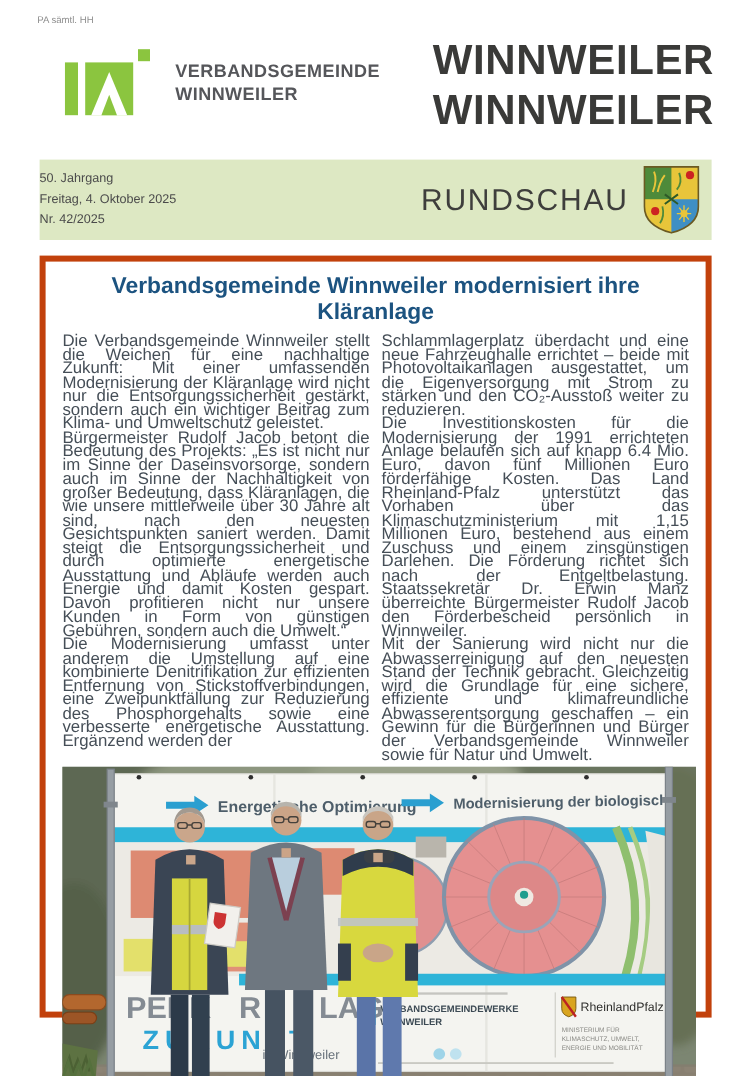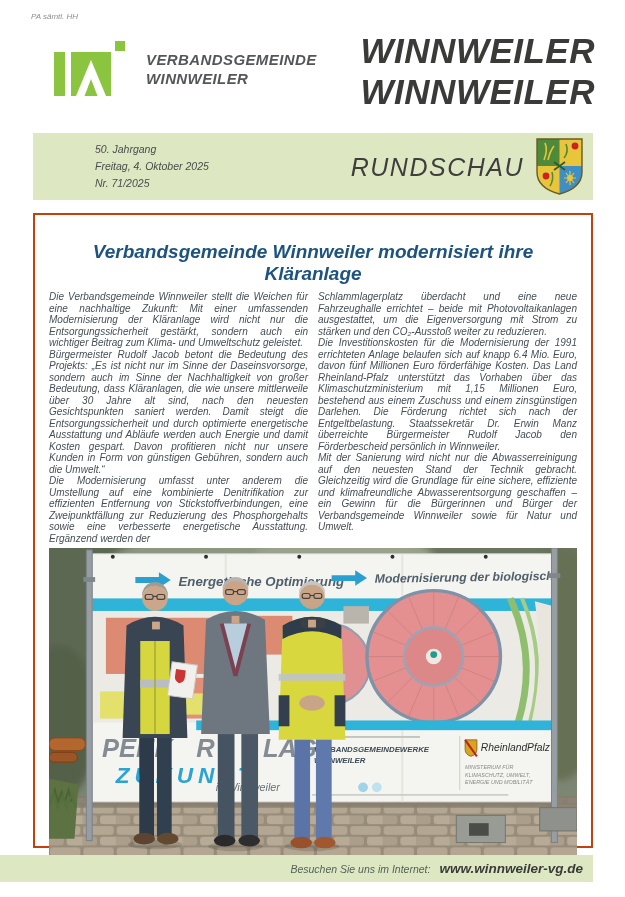--- a/index.html
+++ b/index.html
@@ -1,48 +1,48 @@
 <!DOCTYPE html>
 <html lang="de"><head>
 <meta charset="utf-8">
 <style>
   html,body{margin:0;padding:0;background:#fff;}
   .page{
     position:relative;width:625px;height:897px;background:#fff;overflow:hidden;
-    font-family:"Liberation Sans","DejaVu Sans",sans-serif;color:#3d454d;font-style:italic;
+    font-family:"Liberation Sans","DejaVu Sans",sans-serif;color:#3d454d;
   }
   
   .pa-note{position:absolute;left:31px;top:12px;font-size:8px;color:#8e8e8e;}
   
   .logo-wrap{position:absolute;left:30px;top:40px;display:flex;align-items:center;gap:12px;padding-left:24px;}
   .logo-text{font-weight:bold;color:#55565a;font-size:15px;line-height:19px;letter-spacing:.4px;}
   .mast-title{
     position:absolute;right:30px;top:30px;text-align:right;
     font-weight:bold;font-size:35px;line-height:41px;color:#3a3a38;letter-spacing:.5px;
   }
   
   .issue-band{
     position:absolute;left:33px;top:133px;width:560px;height:67px;background:#dde8c3;
     display:flex;align-items:center;
   }
-  .issue-meta{margin-left:62px;font-size:10.5px;line-height:17px;color:#4b4b4b;}
+  .issue-meta{font-size:10.5px;line-height:17px;color:#4b4b4b;}
   .gazette{margin-left:auto;text-align:right;color:#3e3e3c;}
   .gazette-title{font-size:25px;font-weight:400;letter-spacing:1.5px;line-height:26px;}
   .gazette-sub{font-size:12.5px;line-height:15px;}
   .coat{margin:0 10px 0 12px;}
   
   .article-box{
     position:absolute;left:33px;top:213px;width:560px;height:635px;box-sizing:border-box;
-    border:2px solid #c2410c;background:#fff;padding:24px 14px;
+    border:5px solid #c2410c;background:#fff;padding:8px 14px;
   }
   .headline{
     margin:2px 0 6px 0;text-align:center;font-size:19px;font-weight:bold;color:#1c5380;
   }
   .columns{display:flex;gap:10px;}
-  .col{width:259px;font-size:10px;line-height:11.5px;text-align:justify;color:#454e57;}
+  .col{width:259px;font-size:14px;line-height:11.5px;text-align:justify;color:#454e57;}
   .col p{margin:0;}
   .photo-frame{margin-top:4px;line-height:0;}
   .caption{margin-top:4px;font-size:9.5px;color:#4a4a4a;line-height:12px;}
   
   .footer-band{
     position:absolute;left:0;top:855px;width:593px;height:27px;background:#dde8c3;
     display:flex;align-items:center;justify-content:flex-end;padding-right:10px;box-sizing:border-box;
   }
   .footer-prompt{font-size:10.5px;color:#56605a;}
   .footer-url{font-size:13.5px;font-weight:bold;color:#3a3a38;margin-left:9px;text-decoration:none;}
@@ -72,21 +72,21 @@
 
   <div class="mast-title">
     <div>WINNWEILER</div>
     <div>WINNWEILER</div>
   </div>
 
   <div class="issue-band">
     <div class="issue-meta">
       <div>50. Jahrgang</div>
       <div>Freitag, 4. Oktober 2025</div>
-      <div>Nr. 71/2025</div>
+      <div>Nr. 42/2025</div>
     </div>
     <div class="gazette">
       <div class="gazette-title">RUNDSCHAU</div>
     </div>
     <svg class="coat" width="47" height="57" viewBox="0 0 47 57" aria-hidden="true">
       <path d="M1,1 H46 V34 Q46,50 23.5,56 Q1,50 1,34 Z" fill="#e8c53a"></path>
       <rect x="1" y="1" width="22.5" height="27" fill="#4e8a3a"></rect>
       <path d="M23.5,28 H46 V34 Q46,50 23.5,56 Z" fill="#3f8fc4"></path>
       <path d="M8,22 Q12,12 9,5 M12,22 Q14,13 18,8" stroke="#e8c53a" stroke-width="1.6" fill="none"></path>
       <circle cx="39" cy="8" r="3.4" fill="#cc2222"></circle>
@@ -310,18 +310,14 @@
           <rect x="415" y="276" width="50" height="28" fill="#999b95" stroke="#74766f" stroke-width="1"></rect>
           <rect x="428" y="284" width="20" height="13" fill="#4a4c48"></rect>
           <rect x="500" y="268" width="38" height="24" fill="#8f918c" stroke="#70726d" stroke-width="1"></rect>
           <path d="M0,268 l5,-14 l4,14 l5,-12 l4,12 l5,-14 l4,14" stroke="#55703d" stroke-width="2.5" fill="none"></path>
         </g>
       </svg>
     </div>
 
   </div>
 
-  <div class="footer-band">
-    <span class="footer-prompt">Besuchen Sie uns im Internet:</span>
-    <a class="footer-url" href="#">www.winnweiler-vg.de</a>
-  </div>
 
 </div>
 
 </body></html>

